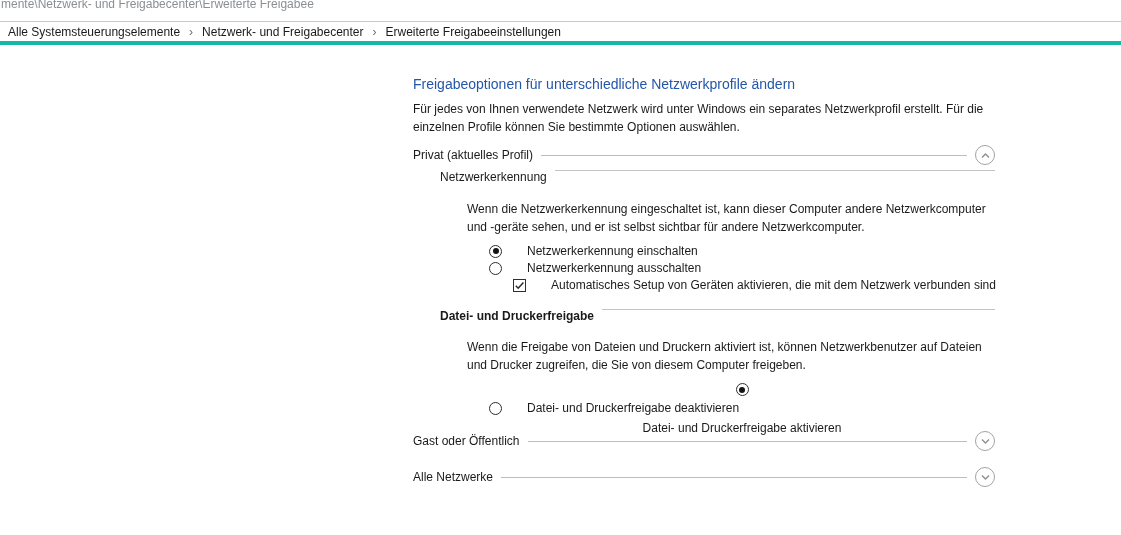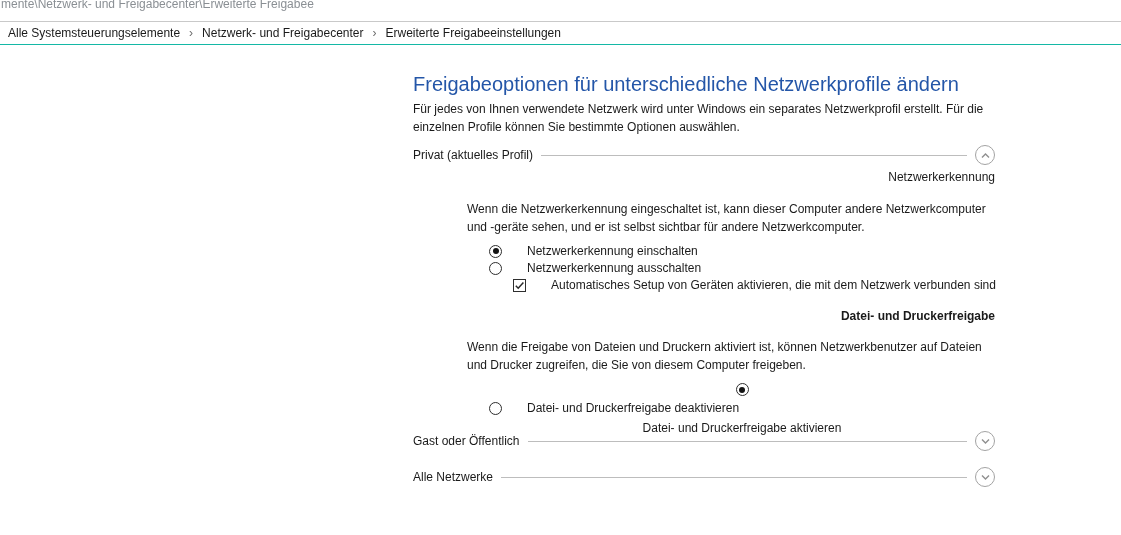--- a/index.html
+++ b/index.html
@@ -18,54 +18,54 @@
     font-size: 12px; line-height: 13px;
     color: #8a8f94;
     white-space: nowrap;
   }
 
   
   .breadcrumb-bar {
     position: absolute; left: 0; top: 21px;
     width: 1121px; height: 24px;
     border-top: 1px solid #c9c9c9;
-    border-bottom: 1px solid #14b8a6;
+    border-bottom: 4px solid #14b8a6;
     background: #ffffff;
     display: flex; align-items: center;
     padding-left: 8px;
     font-size: 12px;
   }
   .crumb { color: #1a1a1a; cursor: default; white-space: nowrap; }
   .crumb-sep {
     color: #6d6d6d; margin: 0 9px;
     font-size: 12px; line-height: 12px;
   }
 
   
   .main {
     position: absolute; left: 413px; top: 0;
     width: 582px;
     font-size: 12px;
   }
   .page-title {
     margin: 73px 0 0 0;
-    font-size: 20px; font-weight: 400;
+    font-size: 14px; font-weight: 400;
     color: #2456a8;
     line-height: 23px;
   }
   .intro { margin-top: 5px; line-height: 17.5px; }
 
   
   .section-row {
     display: flex; align-items: center; gap: 8px;
     height: 22px; cursor: default;
   }
   .sub-row {
-    display: flex; align-items: flex-end; gap: 8px;
-    height: 16px; margin-left: 27px; flex-direction: column;
+    display: flex; align-items: flex-start; gap: 8px;
+    height: 16px; margin-left: 27px;
   }
   .hline { flex: 1; height: 1px; background: #bdbdbd; }
   .sub-row .hline { background: #c4c4c4; }
 
   .chev {
     width: 20px; height: 20px; flex: 0 0 auto;
     border: 1px solid #a3a3a3; border-radius: 50%;
     background: #ffffff;
     display: flex; align-items: center; justify-content: center;
     cursor: pointer;

